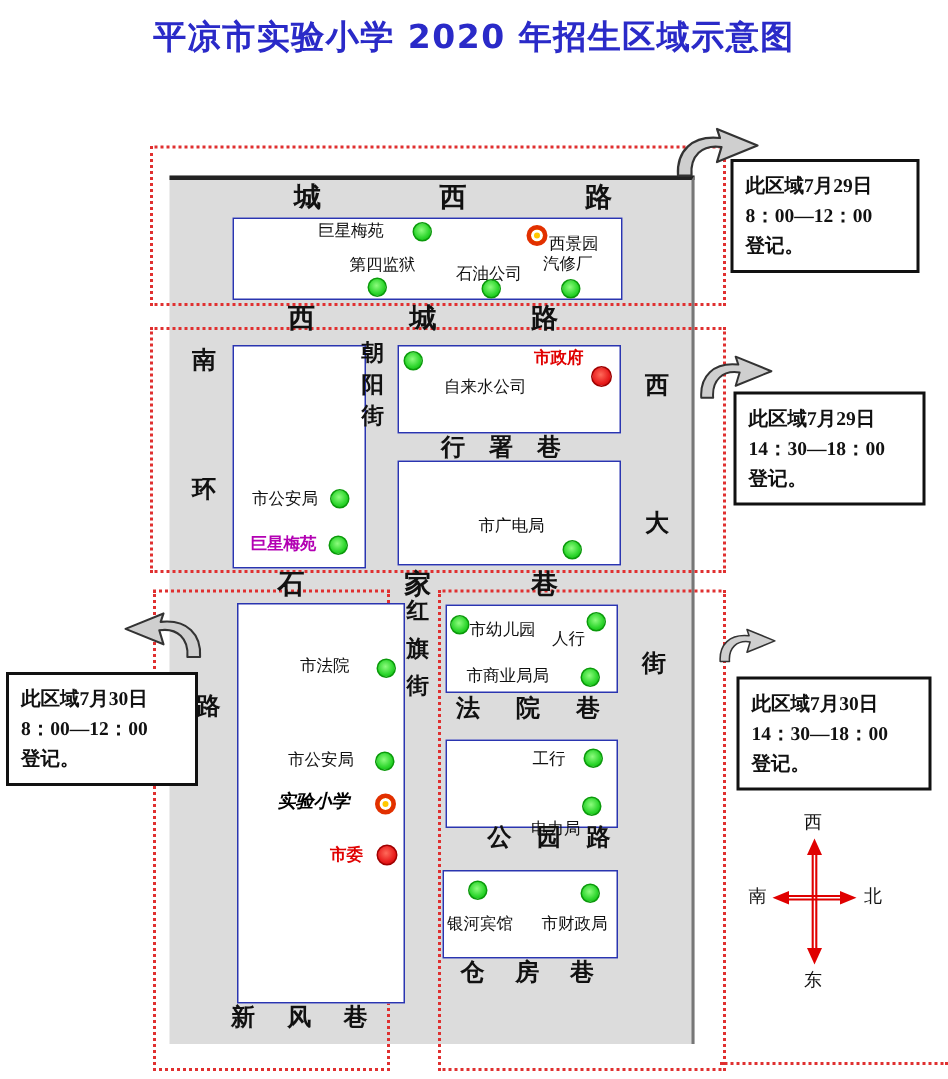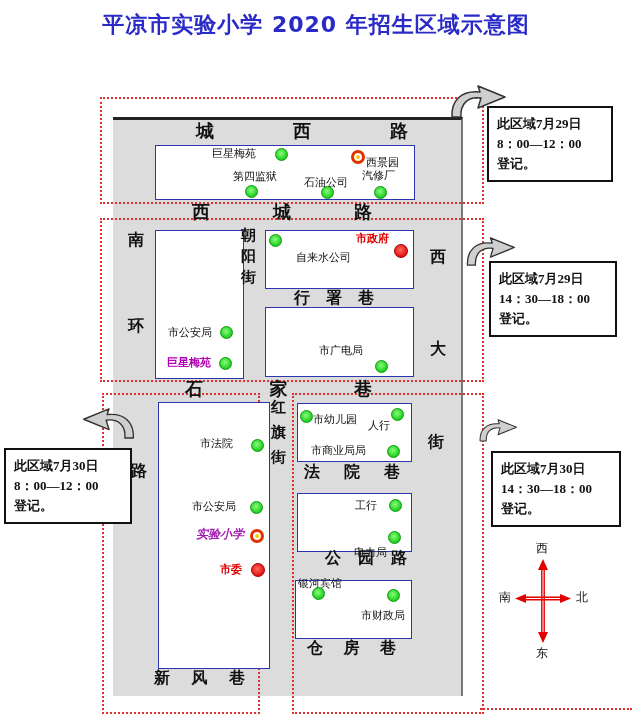--- a/index.html
+++ b/index.html
@@ -28,21 +28,21 @@
   .road{position:absolute;display:flex;justify-content:space-between;
         font-weight:bold;color:#111;}
   .road.big{font-size:18px;}
   .road.mid{font-size:16px;}
   .vroad{position:absolute;display:flex;flex-direction:column;align-items:center;
          font-weight:bold;font-size:15px;color:#111;}
   .vchar{position:absolute;font-weight:bold;font-size:16px;color:#111;}
   .place{position:absolute;font-size:11px;line-height:13px;color:#111;white-space:nowrap;}
   .place.red{color:#e00000;font-weight:bold;}
   .place.magenta{color:#b300b3;font-weight:bold;}
-  .place.school{color:#a21caf;font-weight:bold;font-style:italic;font-size:12px;margin-left:11px;}
+  .place.school{color:#000000;font-weight:bold;font-style:italic;font-size:12px;}
   .dot{position:absolute;border-radius:50%;box-sizing:border-box;}
   .dot.green{width:13px;height:13px;border:1px solid #0a9a0a;
       background:radial-gradient(circle at 45% 40%,#8dfc7e,#2bd52b 60%,#0faf0f);}
   .dot.red{width:14px;height:14px;border:1px solid #a00000;
       background:radial-gradient(circle at 45% 40%,#ff6a5a,#e81c1c 60%,#c00000);}
   .dot.ring{width:14px;height:14px;border:3px solid #e23000;background:#ffc800;
       box-shadow:inset 0 0 0 2px #fff;}
   .callout{position:absolute;background:#fff;border:2px solid #111;padding:6px 8px;
       font-family:"Liberation Serif","DejaVu Serif",serif;font-weight:bold;
       font-size:13px;line-height:1.55;color:#111;white-space:nowrap;}
@@ -144,21 +144,21 @@
   <span class="place" style="left:319px;top:344px;">市广电局</span>
   <span class="place" style="left:200px;top:437px;">市法院</span>
   <span class="place" style="left:192px;top:500px;">市公安局</span>
   <span class="place school" style="left:185px;top:528px;">实验小学</span>
   <span class="place red" style="left:220px;top:563px;">市委</span>
   <span class="place" style="left:313px;top:413px;">市幼儿园</span>
   <span class="place" style="left:368px;top:419px;">人行</span>
   <span class="place" style="left:311px;top:444px;">市商业局局</span>
   <span class="place" style="left:355px;top:499px;">工行</span>
   <span class="place" style="left:354px;top:546px;">电力局</span>
-  <span class="place" style="left:298px;top:577px;">银河宾馆</span>
+  <span class="place" style="left:298px;top:609px;">银河宾馆</span>
   <span class="place" style="left:361px;top:609px;">市财政局</span>
 
   <div class="dot green" style="left:275px;top:148px;"></div>
   <div class="dot ring" style="left:351px;top:150px;"></div>
   <div class="dot green" style="left:245px;top:185px;"></div>
   <div class="dot green" style="left:321px;top:186px;"></div>
   <div class="dot green" style="left:374px;top:186px;"></div>
   <div class="dot green" style="left:269px;top:234px;"></div>
   <div class="dot red" style="left:394px;top:244px;"></div>
   <div class="dot green" style="left:220px;top:326px;"></div>

